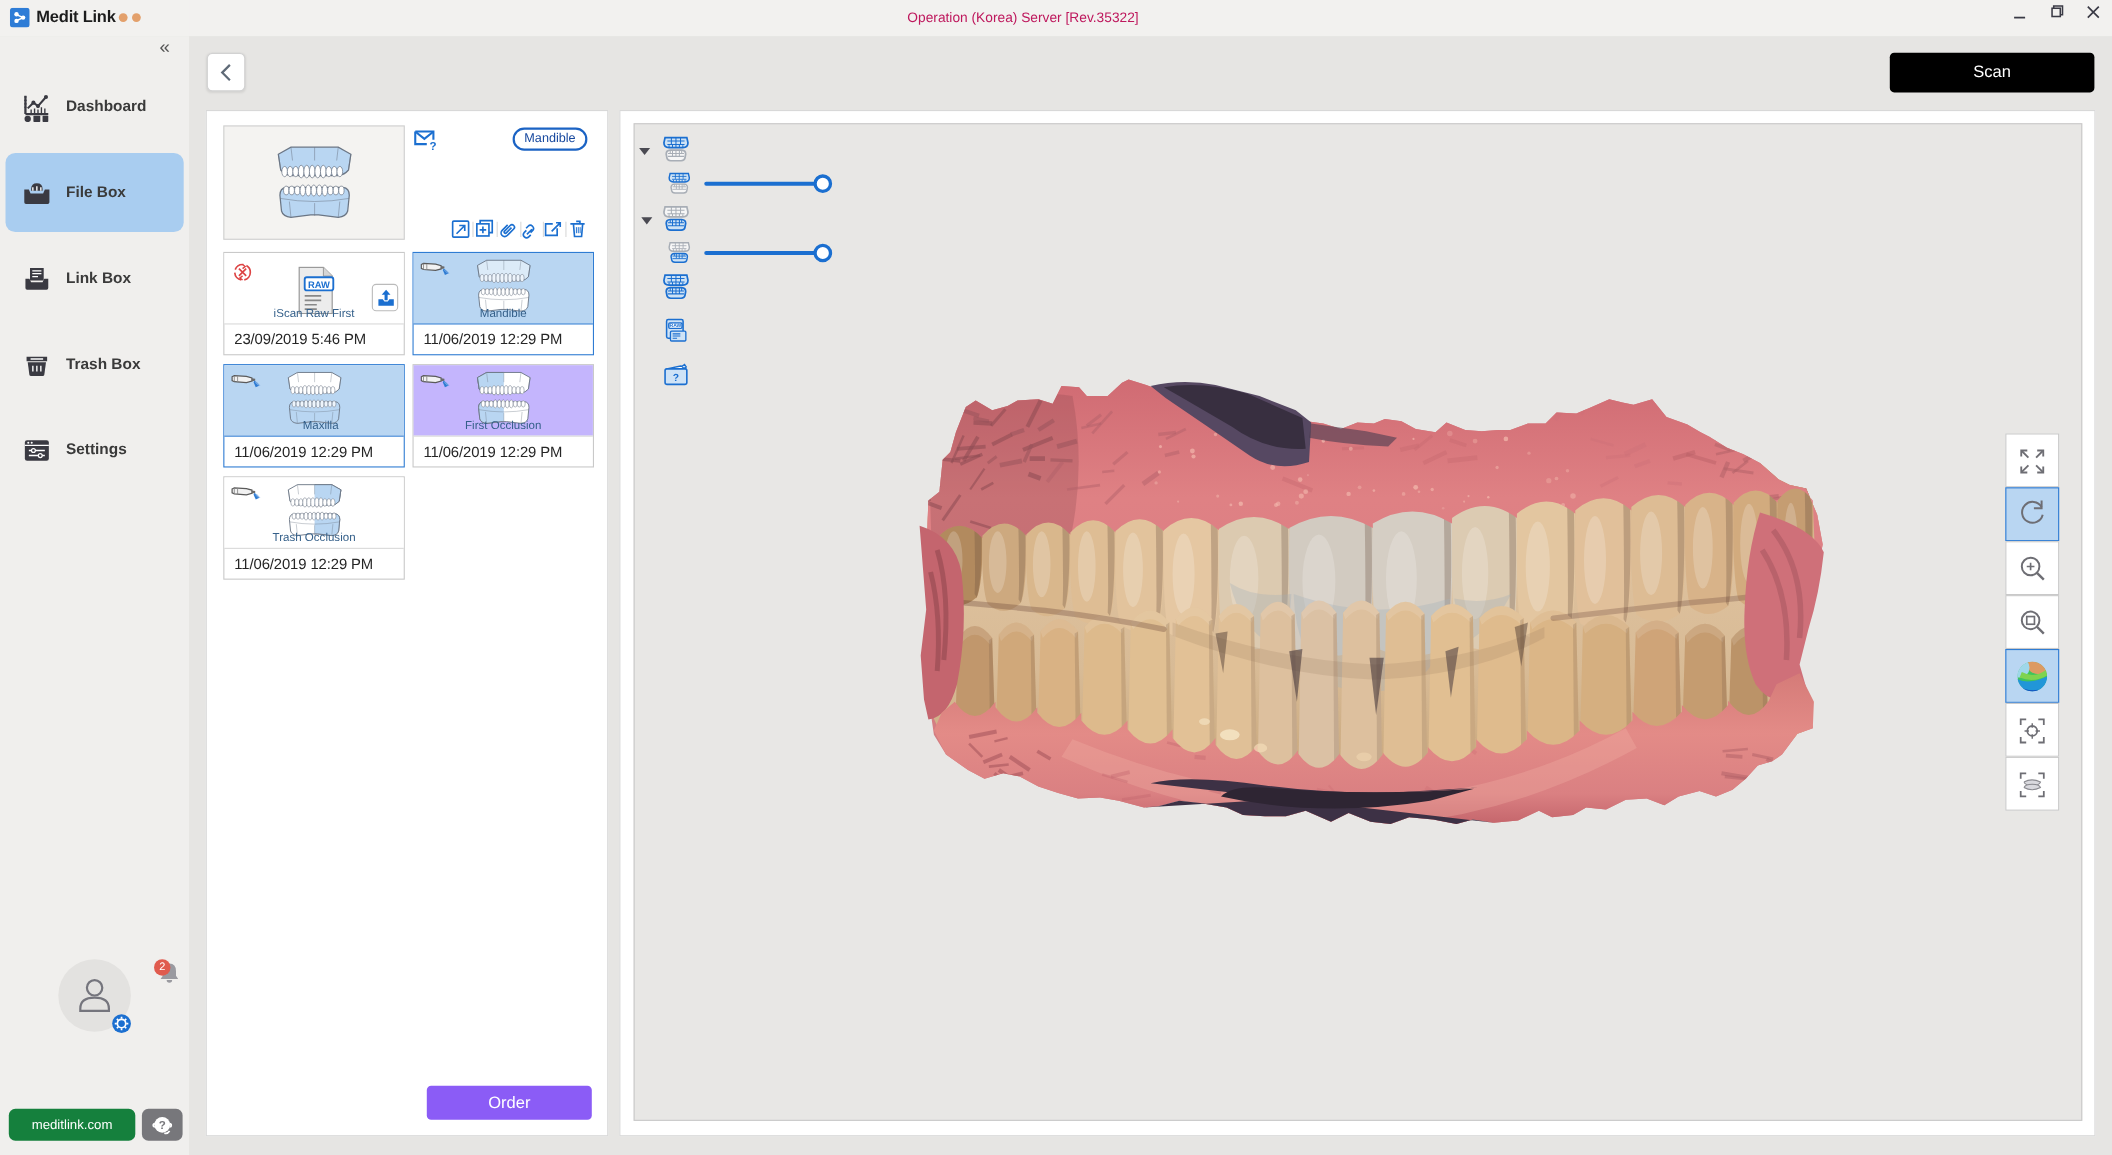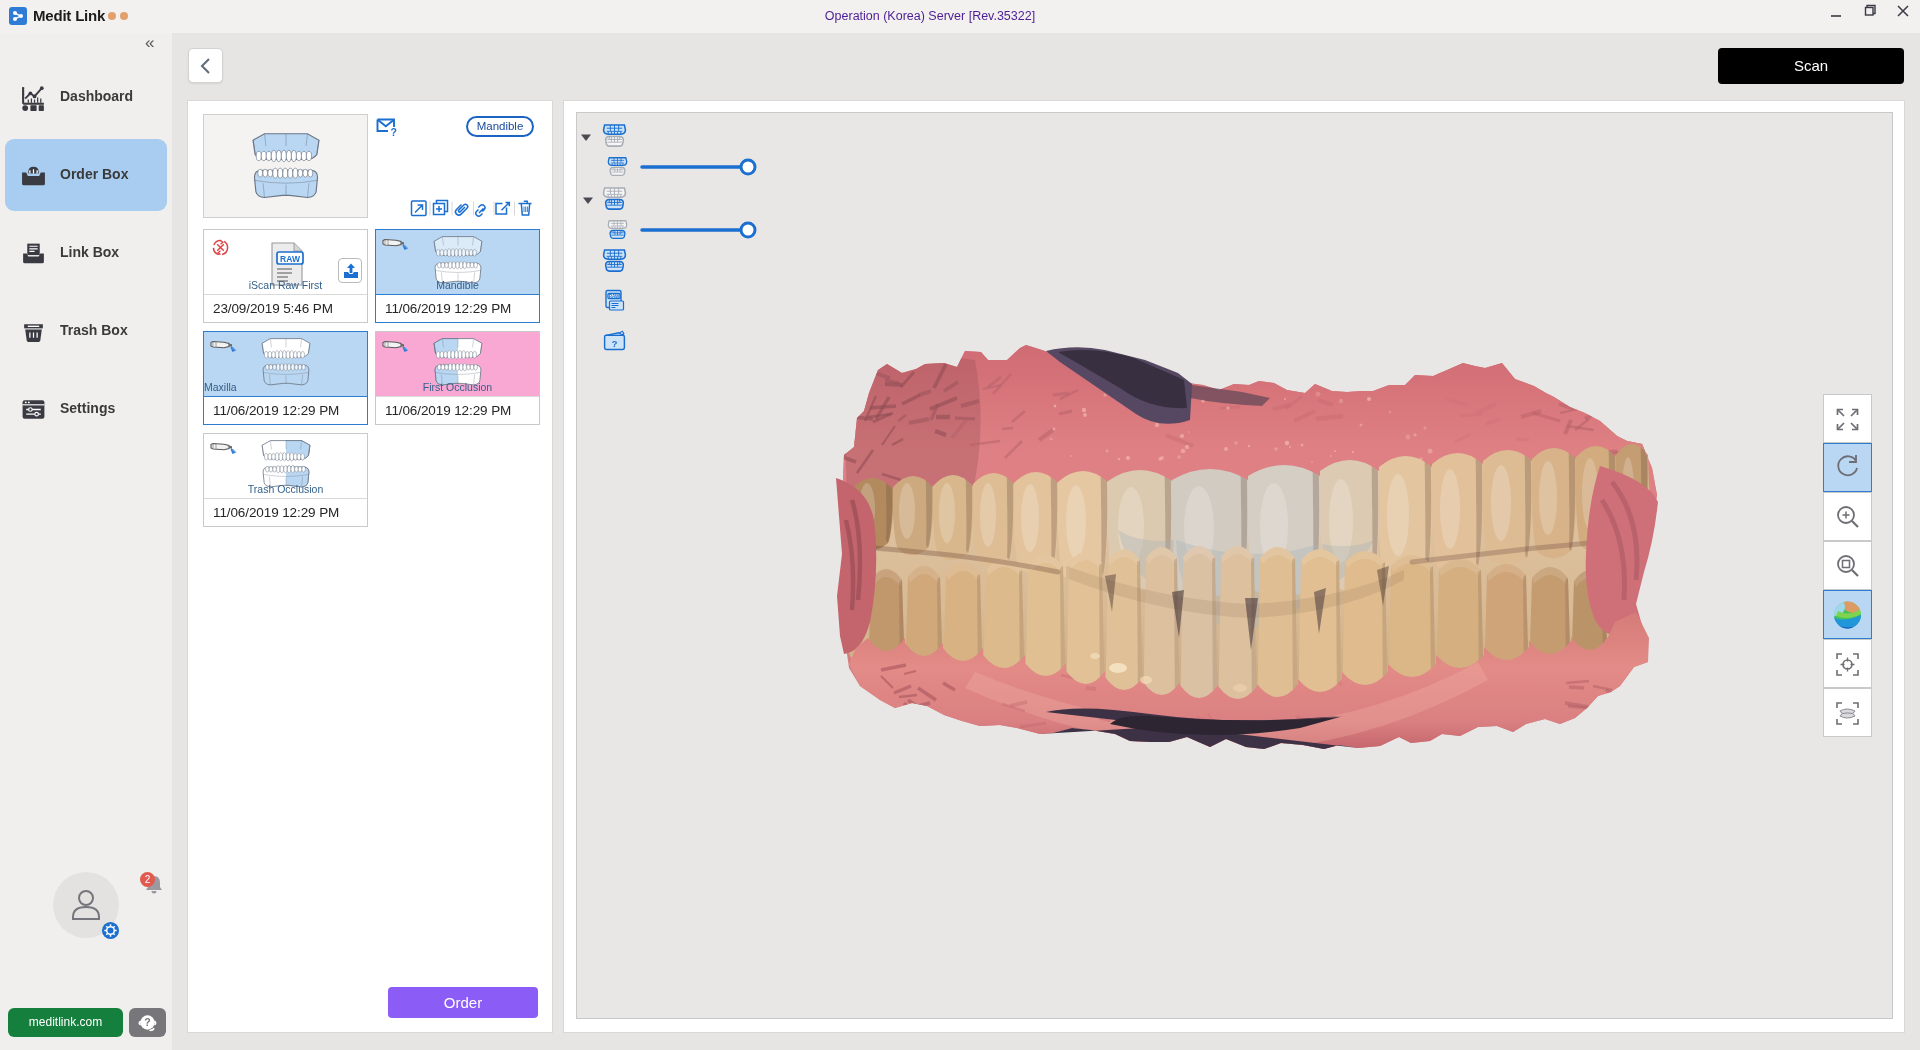--- a/index.html
+++ b/index.html
@@ -2,21 +2,21 @@
 <html><head><meta charset="utf-8">
 <style>
 *{margin:0;padding:0;box-sizing:border-box}
 html,body{width:1920px;height:1050px;overflow:hidden;font-family:"Liberation Sans",sans-serif;background:#e6e5e3}
 .dots{background-image:radial-gradient(#e2e1df 0.8px, transparent 0.9px);background-size:7px 7px}
 .abs{position:absolute}
 </style></head>
 <body>
 
 <div class="abs" style="left:0;top:0;width:1920px;height:33px;background:#f2f1ef"></div>
-<div class="abs" style="left:0;top:0;width:1814px;height:33px;text-align:center;font-size:12.5px;color:#4c1d95;line-height:33px;padding-left:46px">Operation (Korea) Server [Rev.35322]</div>
+<div class="abs" style="left:0;top:0;width:1814px;height:33px;text-align:center;font-size:12.5px;color:#be185d;line-height:33px;padding-left:46px">Operation (Korea) Server [Rev.35322]</div>
 
 <svg class="abs" style="left:1820px;top:0" width="100" height="30" viewBox="0 0 100 30">
  <path d="M11 16 h10" stroke="#3a3a45" stroke-width="1.6"></path>
  <rect x="45.5" y="7.5" width="7.5" height="7.5" fill="none" stroke="#3a3a45" stroke-width="1.4"></rect>
  <path d="M47 7.5 v-2 h8 v8 h-2" fill="none" stroke="#3a3a45" stroke-width="1.4"></path>
  <path d="M78 6 l10 10 M88 6 l-10 10" stroke="#3a3a45" stroke-width="1.5"></path>
 </svg>
 
 <div class="abs dots" style="left:0;top:0;width:172px;height:33px;background:#f2f1ef"></div>
 <div class="abs dots" style="left:0;top:33px;width:172px;height:1017px;background:#f0efed"></div>
@@ -46,21 +46,21 @@
     <rect x="10" y="20.5" width="6" height="5.4" rx="0.6" fill="#3a3a42"></rect>
     <rect x="18" y="20.5" width="5" height="5.4" rx="0.6" fill="#3a3a42"></rect>
   </svg>
 <div class="abs" style="left:60px;top:88px;font-size:14px;font-weight:bold;color:#3a3a3a">Dashboard</div>
 <div class="abs" style="left:5px;top:139px;width:162px;height:72px;background:#a9cdf0;border-radius:9px"></div>
 <svg class="abs" style="left:20px;top:162px" width="27" height="27" viewBox="0 0 26 26">
     <path d="M2 10 L2 21 Q2 22.5 3.5 22.5 L22.5 22.5 Q24 22.5 24 21 L24 10 L20 10 L18.5 13.5 L7.5 13.5 L6 10 Z" fill="#3a3a42"></path>
  <path d="M8 9.5 Q8 4.5 13 4.5 Q18 4.5 18 9.5 L18 11 L8 11 Z" fill="#3a3a42"></path>
  <path d="M9.5 8 v3 M13 7 v4 M16.5 8 v3" stroke="#fff" stroke-width="1.2"></path>
   </svg>
-<div class="abs" style="left:60px;top:166px;font-size:14px;font-weight:bold;color:#3a3a3a">Order Box</div>
+<div class="abs" style="left:60px;top:166px;font-size:14px;font-weight:bold;color:#3a3a3a">File Box</div>
 <svg class="abs" style="left:20px;top:240px" width="27" height="27" viewBox="0 0 26 26">
     <path d="M7 3.5 h12 v11 h-12 z" fill="#3a3a42"></path>
     <path d="M9 6 h8 M9 8.5 h8 M9 11 h5" stroke="#fff" stroke-width="1.1"></path>
  <path d="M3 13 L3 21 Q3 22.5 4.5 22.5 L21.5 22.5 Q23 22.5 23 21 L23 13 L19.5 13 L18 16 L8 16 L6.5 13 Z" fill="#3a3a42"></path>
   </svg>
 <div class="abs" style="left:60px;top:244px;font-size:14px;font-weight:bold;color:#3a3a3a">Link Box</div>
 <svg class="abs" style="left:20px;top:318px" width="27" height="27" viewBox="0 0 26 26">
     <path d="M4 6 h18 v4 h-18 z" fill="#3a3a42"></path>
     <path d="M7.5 8 h11" stroke="#fff" stroke-width="1.3"></path>
  <path d="M5 11 L6.5 22 Q6.7 23 8 23 L18 23 Q19.3 23 19.5 22 L21 11 Z" fill="#3a3a42"></path>
@@ -307,26 +307,26 @@
               <ellipse cx="52" cy="60" rx="3.4" ry="7.0" fill="#eef5fc" stroke="#6b7685" stroke-width="0.9"></ellipse>
               <ellipse cx="59" cy="60" rx="3.4" ry="7.0" fill="#eef5fc" stroke="#6b7685" stroke-width="0.9"></ellipse>
               <ellipse cx="66" cy="60" rx="3.4" ry="7.0" fill="#eef5fc" stroke="#6b7685" stroke-width="0.9"></ellipse>
               <ellipse cx="73" cy="60" rx="3.4" ry="7.0" fill="#eef5fc" stroke="#6b7685" stroke-width="0.9"></ellipse>
               <ellipse cx="80" cy="60" rx="3.4" ry="5.5" fill="#eef5fc" stroke="#6b7685" stroke-width="0.9"></ellipse>
               <ellipse cx="87" cy="60" rx="3.4" ry="5.5" fill="#eef5fc" stroke="#6b7685" stroke-width="0.9"></ellipse>
               <ellipse cx="94" cy="60" rx="3.4" ry="5.5" fill="#eef5fc" stroke="#6b7685" stroke-width="0.9"></ellipse>
             </g>
           </g>
         </svg></div>
-    <div style="position:absolute;left:0;right:0;bottom:3px;text-align:left;font-size:10.5px;color:#35608a">Maxilla</div>
+    <div style="position:absolute;left:12px;right:0;bottom:3px;text-align:center;font-size:10.5px;color:#35608a">Maxilla</div>
   </div>
   <div style="position:absolute;left:0;right:0;bottom:0;height:28px;border-top:1px solid #2f7cd3;font-size:13.5px;color:#262626;display:flex;align-items:center;padding-left:9px;letter-spacing:-0.1px">11/06/2019 12:29 PM</div>
 </div>
 <div style="position:absolute;left:375px;top:331px;width:165px;height:94px;border:1px solid #c9c9c9;background:#fff">
-  <div style="position:absolute;inset:0 0 28px 0;background:#f9a8d4">
+  <div style="position:absolute;inset:0 0 28px 0;background:#c4b5fd">
       <svg style="position:absolute;left:6px;top:6px" width="28" height="20" viewBox="0 0 28 20">
 <path d="M1 4.5 L3 3.5 L14 4.2 L19 5.5 L19 8.5 L14 9.8 L3 9 L1 8 Z" fill="#f2f2f2" stroke="#5a5a5a" stroke-width="1.1"></path>
 <path d="M3 3.8 v5 M6 4 v5.4" stroke="#8a8a8a" stroke-width="0.8"></path>
 <path d="M19 5.8 L22 6.3 L22 8.2 L19 8.6 Z" fill="#6a6a6a"></path>
 <path d="M21.5 8 L26 12.5 L22.5 14 L20.5 9.5 Z" fill="#2f7cd3"></path>
 <path d="M22 9.5 l3 3 M23 9 l3.2 3.4" stroke="#85b4e8" stroke-width="0.7"></path>
 </svg>
       <div style="position:absolute;left:50px;top:4px"><svg width="64" height="52" viewBox="0 0 120 100">
           <defs>
 <clipPath id="cl">

